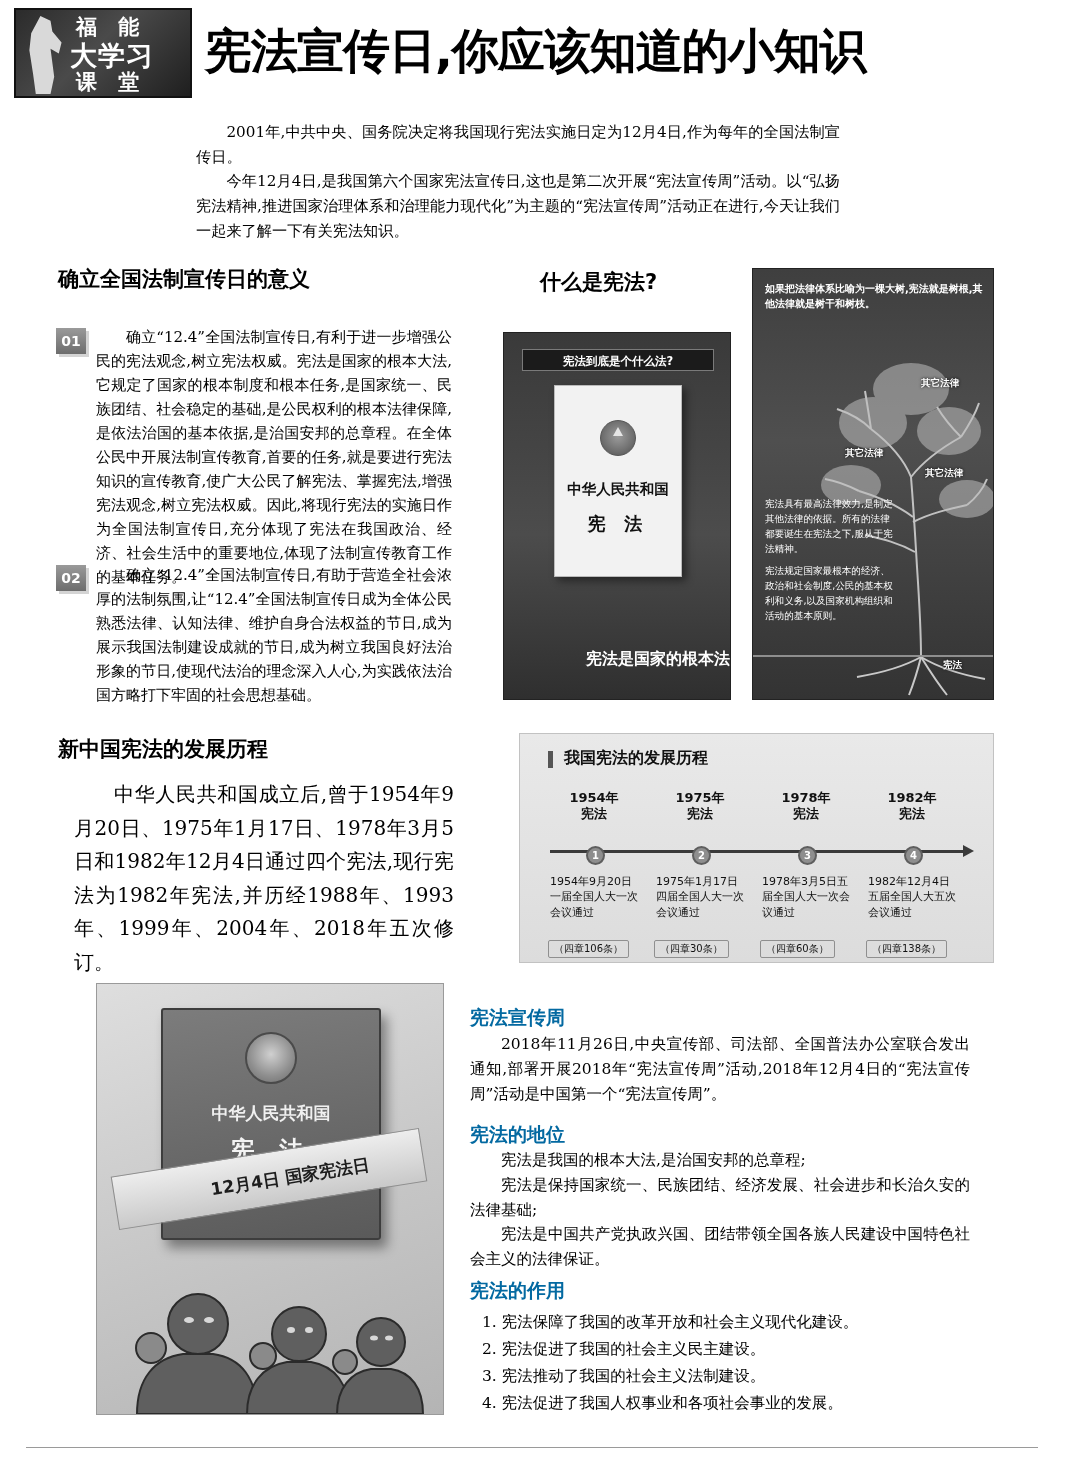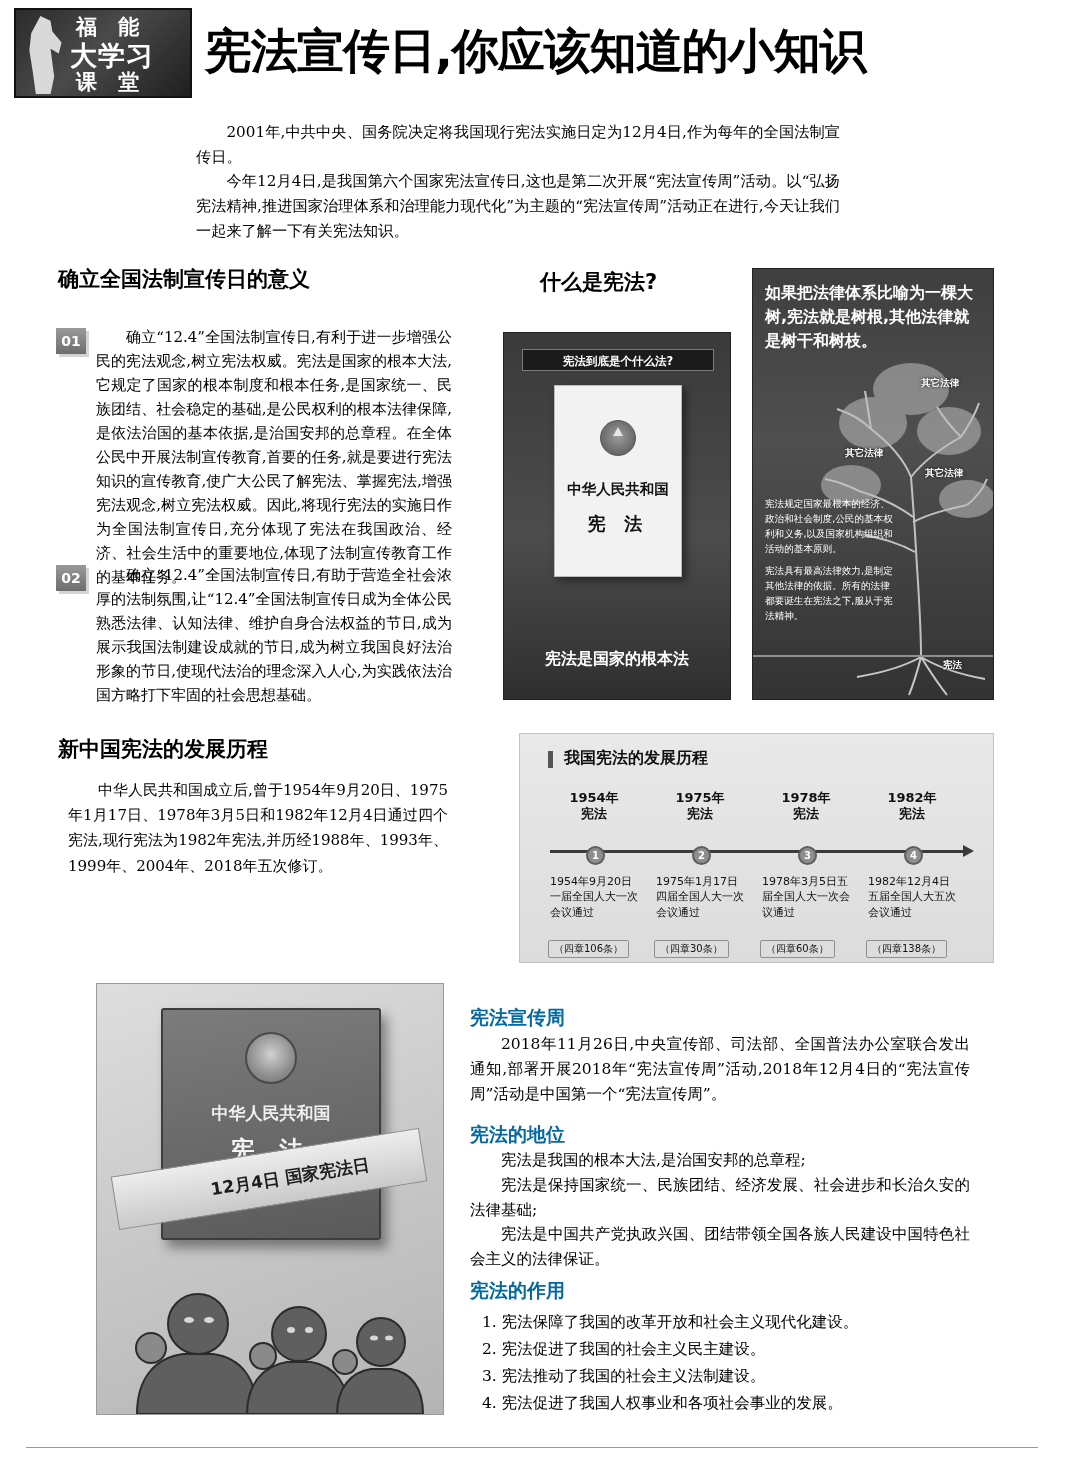--- a/index.html
+++ b/index.html
@@ -107,23 +107,23 @@
     line-height: 1.60;
     color: #000;
     text-align: justify;
   }
   .p01 { left: 96px; top: 325px; width: 356px; }
   .p02 { left: 96px; top: 563px; width: 356px; }
   .p01 p, .p02 p { margin: 0; text-indent: 2em; }
 
   .p-history {
     position: absolute;
-    left: 68px; top: 778px; width: 380px;
+    left: 74px; top: 778px; width: 380px;
     font-family: "DejaVu Serif", "Liberation Serif", serif;
-    font-size: 15px;
+    font-size: 20px;
     line-height: 1.68;
     text-align: justify;
   }
   .p-history p { margin: 0; text-indent: 2em; }
 
   
   .img-poster {
     position: absolute;
     left: 503px; top: 332px;
     width: 228px; height: 368px;
@@ -174,40 +174,40 @@
     position: absolute; left: 0; right: 0; top: 94px;
     text-align: center; font-size: 14.5px; font-weight: bold; color: #111;
   }
   .poster-b2 {
     position: absolute; left: 0; right: 0; top: 126px;
     text-align: center; font-size: 18px; font-weight: bold; color: #111; letter-spacing: 6px;
   }
   .poster-cap {
     position: absolute;
     left: 0; right: 0; bottom: 26px;
-    text-align: center;
+    text-align: right;
     color: #fff;
     font-size: 16px;
     font-weight: bold;
     line-height: 1.75;
   }
 
   
   .img-tree {
     position: absolute;
     left: 752px; top: 268px;
     width: 242px; height: 432px;
     background: linear-gradient(180deg,#3f3f3f 0%, #4f4f4f 40%, #333 100%);
     border: 1px solid #222;
     overflow: hidden;
     color: #f0f0f0;
   }
   .tree-top {
     position: absolute; left: 12px; top: 12px; width: 218px;
-    font-size: 16px; line-height: 1.5; font-weight: bold; color: #fff;
+    font-size: 10px; line-height: 1.5; font-weight: bold; color: #fff;
   }
   .tree-canvas { position: absolute; left: 0; top: 58px; width: 242px; height: 374px; }
   .tree-lab {
     position: absolute; font-size: 9.6px; font-weight: bold; color: #fff;
     text-shadow: 0 0 3px #000;
   }
   .tl1 { left: 168px; top: 108px; }
   .tl2 { left: 92px;  top: 178px; }
   .tl3 { left: 172px; top: 198px; }
   .tl4 { left: 190px; top: 390px; }
@@ -418,22 +418,22 @@
         <path d="M168 330 C164 346 160 358 156 368"></path>
         <path d="M168 330 C178 346 186 358 194 368"></path>
       </g>
       <rect x="0" y="328" width="242" height="2" fill="#8e8e8e"></rect>
     </svg>
     <div class="tree-lab tl1">其它法律</div>
     <div class="tree-lab tl2">其它法律</div>
     <div class="tree-lab tl3">其它法律</div>
     <div class="tree-lab tl4">宪法</div>
     <div class="tree-note">
+      <p>宪法具有最高法律效力,是制定其他法律的依据。所有的法律都要诞生在宪法之下,服从于宪法精神。</p>
       <p>宪法规定国家最根本的经济、政治和社会制度,公民的基本权利和义务,以及国家机构组织和活动的基本原则。</p>
-      <p>宪法具有最高法律效力,是制定其他法律的依据。所有的法律都要诞生在宪法之下,服从于宪法精神。</p>
     </div>
   </div>
 
   <div class="sec-h h-left2">新中国宪法的发展历程</div>
   <div class="p-history">
     <p>中华人民共和国成立后,曾于1954年9月20日、1975年1月17日、1978年3月5日和1982年12月4日通过四个宪法,现行宪法为1982年宪法,并历经1988年、1993年、1999年、2004年、2018年五次修订。</p>
   </div>
 
   <div class="img-timeline">
     <div class="tlh">我国宪法的发展历程</div>

